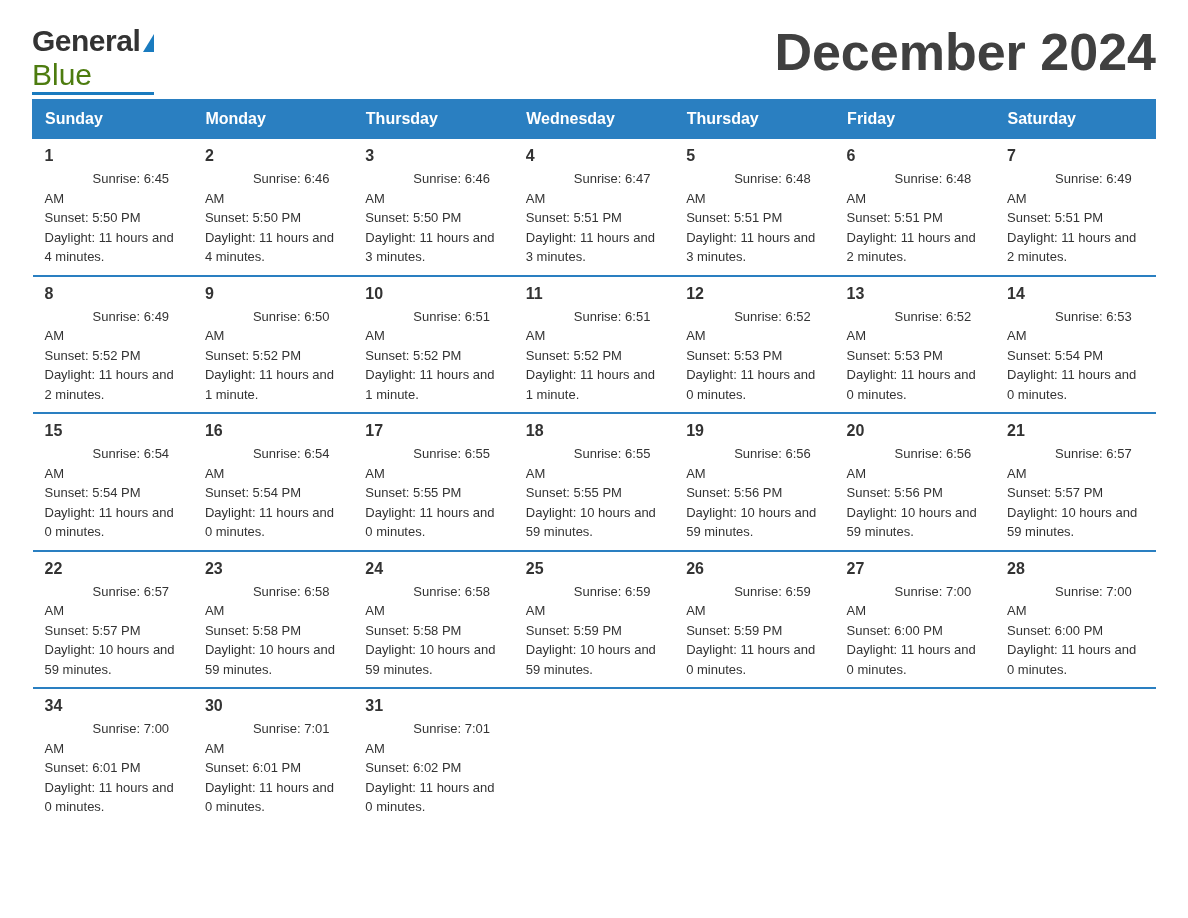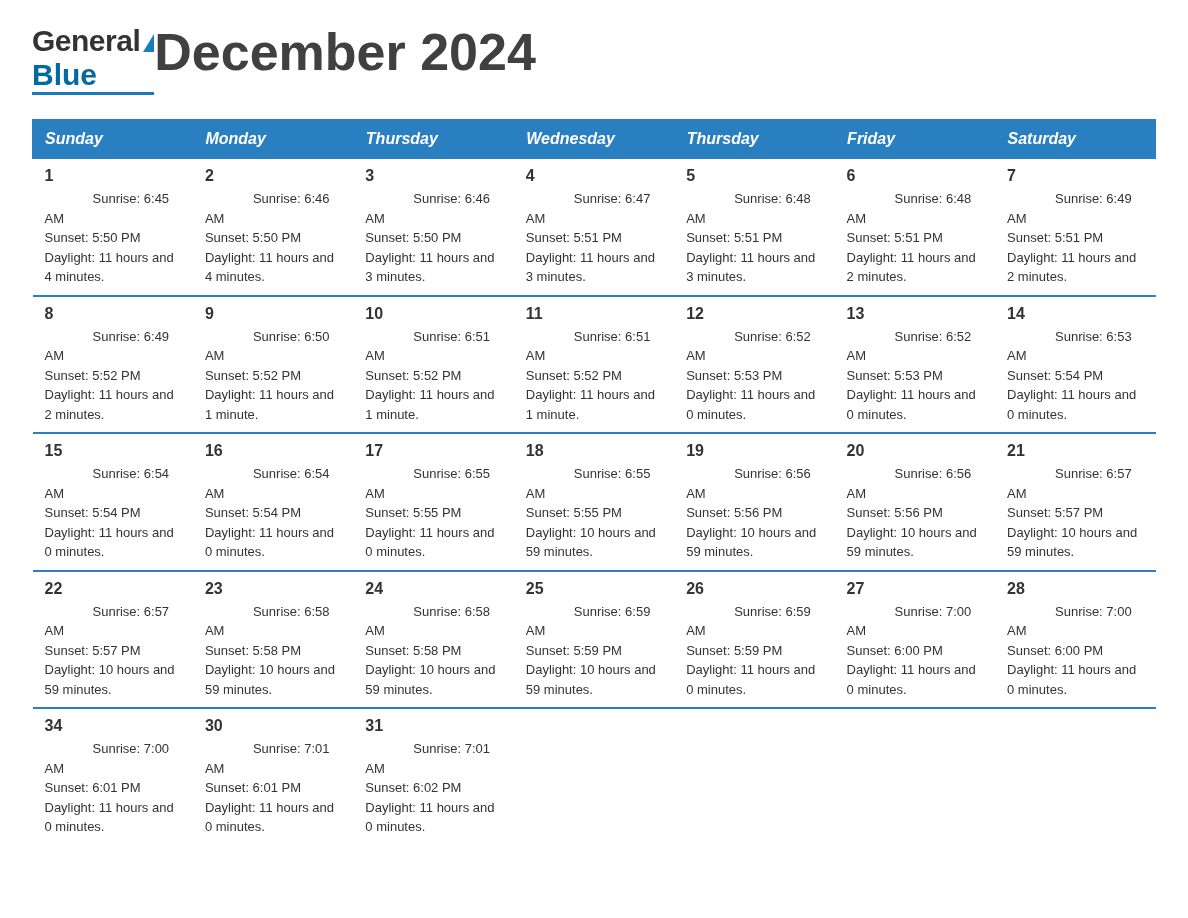--- a/index.html
+++ b/index.html
@@ -5,22 +5,23 @@
     * { box-sizing: border-box; margin: 0; padding: 0; }
     body {
       font-family: Arial, sans-serif;
       background: #fff;
       padding: 24px 32px;
       width: 1188px;
       min-height: 918px;
     }
     .header-area {
       display: flex;
+      justify-content: space-between;
       align-items: flex-start;
-      margin-bottom: 24px;
+      margin-bottom: 4px;
     }
     .logo {
       display: flex;
       flex-direction: column;
       align-items: flex-start;
     }
     .title-area {
       text-align: right;
     }
     .month-title {
@@ -33,21 +34,20 @@
       font-size: 22px;
       color: #555;
       margin-top: 4px;
     }
     table {
       width: 100%;
       border-collapse: collapse;
     }
     thead tr {
       background: #2a7fc1;
-      font-style: italic;
     }
     thead th {
       color: #fff;
       font-size: 16px;
       font-weight: bold;
       padding: 10px 12px;
       text-align: left;
       border: 1px solid #2a7fc1;
     }
     tbody tr {
@@ -92,22 +92,22 @@
       width: 0;
       height: 0;
       border-left: 11px solid transparent;
       border-right: 0px solid transparent;
       border-bottom: 18px solid #1a7bbf;
       position: relative;
       top: 2px;
     }
     .blue-text {
       font-size: 30px;
-      font-weight: bold;
-      color: #0369a1;
+      font-weight: normal;
+      color: #4d7c0f;
     }
     .blue-underline {
       height: 3px;
       background: #1a7bbf;
       width: 100%;
     }
   </style>
 </head>
 <body>
 

